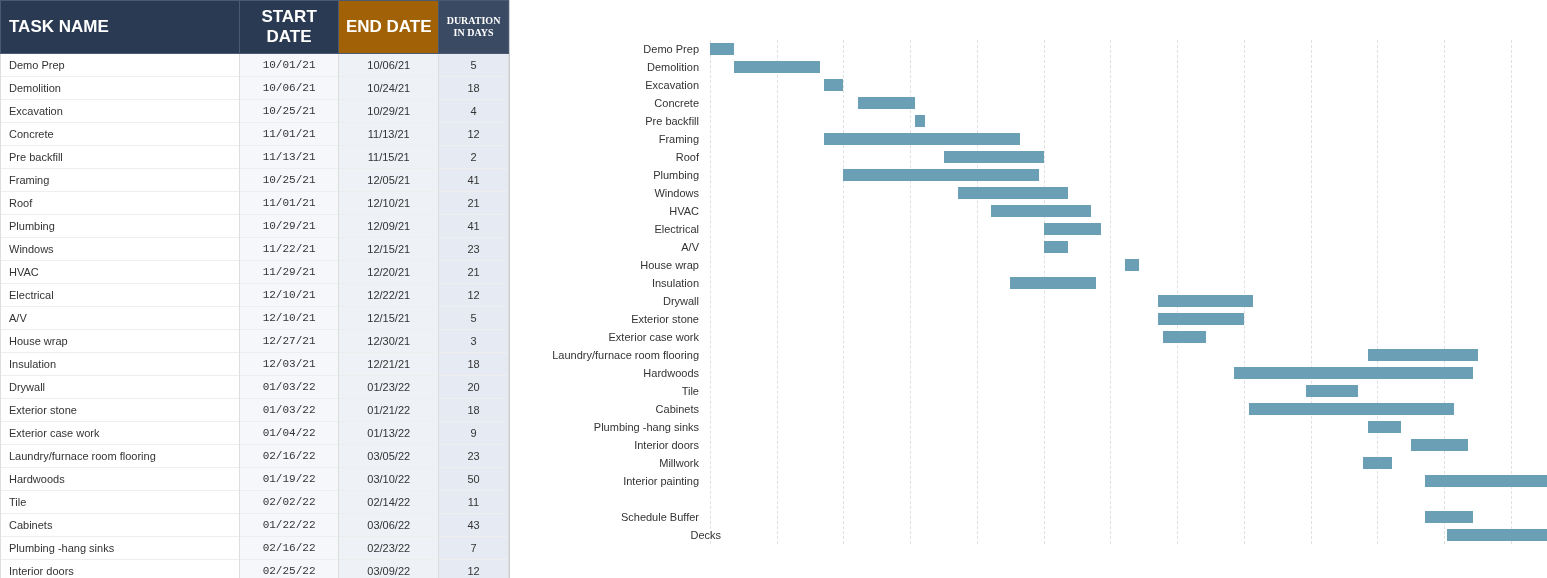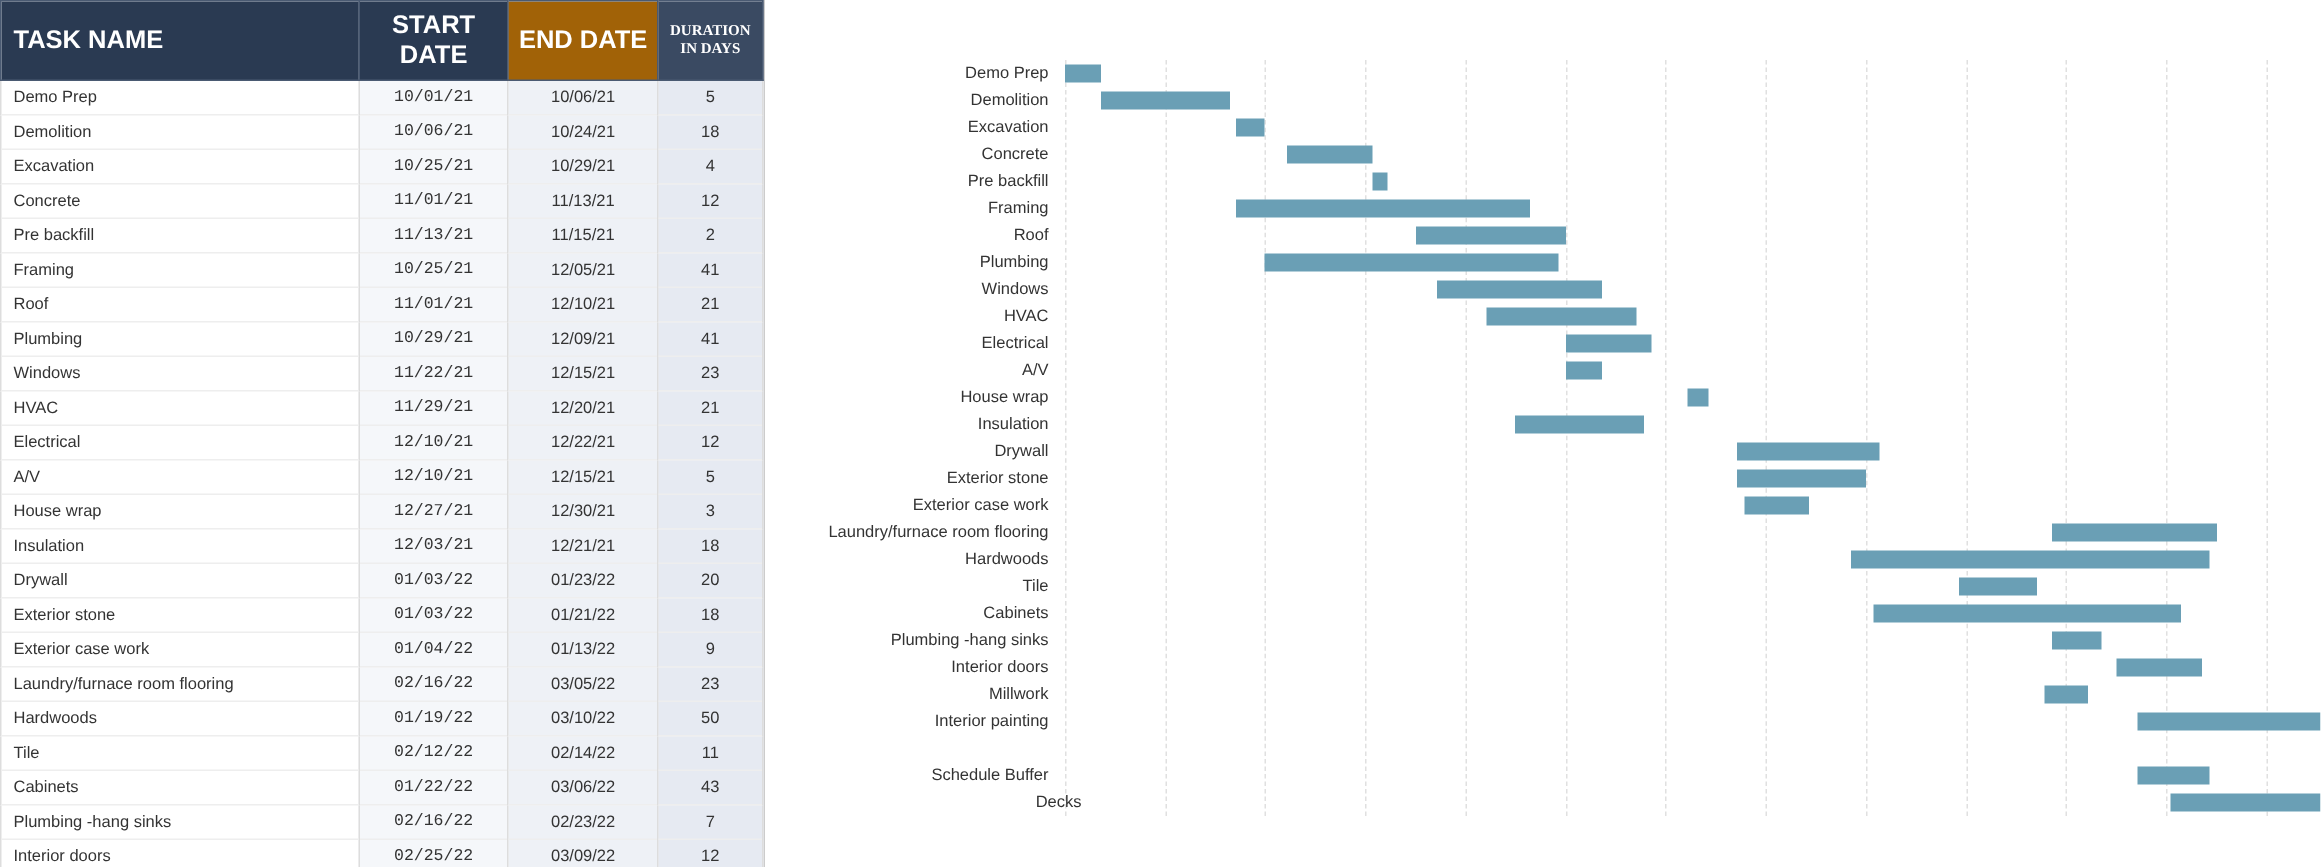--- a/index.html
+++ b/index.html
@@ -229,21 +229,21 @@
             <td class="duration">23</td>
           </tr>
           <tr>
             <td class="task-name">Hardwoods</td>
             <td class="start-date">01/19/22</td>
             <td class="end-date">03/10/22</td>
             <td class="duration">50</td>
           </tr>
           <tr>
             <td class="task-name">Tile</td>
-            <td class="start-date">02/12/22</td>
+            <td class="start-date">02/02/22</td>
             <td class="end-date">02/14/22</td>
             <td class="duration">11</td>
           </tr>
           <tr>
             <td class="task-name">Cabinets</td>
             <td class="start-date">01/22/22</td>
             <td class="end-date">03/06/22</td>
             <td class="duration">43</td>
           </tr>
           <tr>

